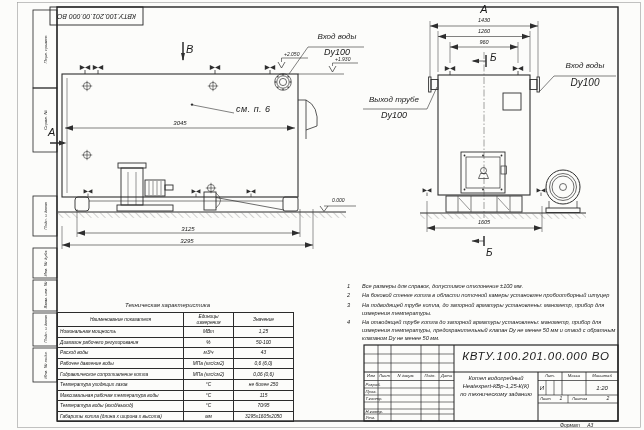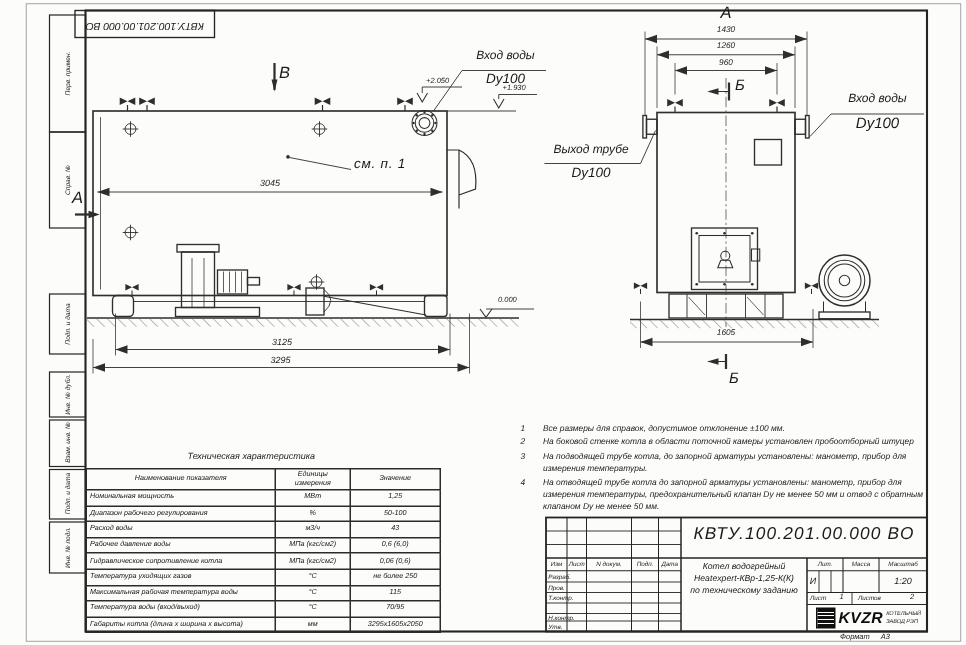--- a/index.html
+++ b/index.html
@@ -261,21 +261,21 @@
 <div class="vlabel" style="left:45px;top:263px">Инв. № дубл.</div>
 <div class="vlabel" style="left:45px;top:295px">Взам. инв. №</div>
 <div class="vlabel" style="left:45px;top:329px">Подп. и дата</div>
 <div class="vlabel" style="left:45px;top:365px">Инв. № подл.</div>
 
 <div class="lbl" style="left:186px;top:44px;font-size:11px">В</div>
 <div class="lbl c" style="left:308px;top:33px;width:58px;font-size:8px">Вход воды</div>
 <div class="lbl c" style="left:308px;top:48px;width:58px;font-size:9px">Dy100</div>
 <div class="lbl" style="left:284px;top:52px;font-size:5px">+2.050</div>
 <div class="lbl" style="left:335px;top:57px;font-size:5px">+1.930</div>
-<div class="lbl" style="left:236px;top:105px;font-size:9px;letter-spacing:0.5px">см. п. 1</div>
+<div class="lbl" style="left:236px;top:105px;font-size:9px;letter-spacing:0.5px">см. п. 6</div>
 <div class="lbl c" style="left:160px;top:120px;width:40px;font-size:6px">3045</div>
 <div class="lbl c" style="left:362px;top:96px;width:64px;font-size:8px">Выход трубе</div>
 <div class="lbl c" style="left:362px;top:111px;width:64px;font-size:9px">Dy100</div>
 <div class="lbl" style="left:48px;top:127px;font-size:11px">А</div>
 <div class="lbl" style="left:332px;top:198px;font-size:5px">0.000</div>
 <div class="lbl c" style="left:168px;top:226px;width:40px;font-size:6px">3125</div>
 <div class="lbl c" style="left:167px;top:238px;width:40px;font-size:6px">3295</div>
 
 <div class="lbl c" style="left:477px;top:4px;width:14px;font-size:11px">А</div>
 <div class="lbl c" style="left:464px;top:18px;width:40px;font-size:5.5px">1430</div>
@@ -378,23 +378,15 @@
 <div class="lbl" style="left:365.5px;top:415.5px;font-size:4.2px">Утв.</div>
 <div class="lbl c" style="left:538px;top:374px;width:24px;font-size:4.2px">Лит.</div>
 <div class="lbl c" style="left:562px;top:374px;width:24px;font-size:4.2px">Масса</div>
 <div class="lbl c" style="left:586px;top:374px;width:32px;font-size:4.2px">Масштаб</div>
 <div class="lbl c" style="left:538px;top:385px;width:8px;font-size:6px">И</div>
 <div class="lbl c" style="left:586px;top:385px;width:32px;font-size:6px">1:20</div>
 <div class="lbl" style="left:540px;top:396.5px;font-size:4.2px">Лист</div>
 <div class="lbl c" style="left:555px;top:396px;width:12px;font-size:5px">1</div>
 <div class="lbl" style="left:572px;top:396.5px;font-size:4.2px">Листов</div>
 <div class="lbl c" style="left:602px;top:396px;width:12px;font-size:5px">2</div>
-<div class="logo">
-  <div class="logomark"></div>
-  <div class="logotext">KVZR</div>
-  <div class="company">
-    <div>КОТЕЛЬНЫЙ</div>
-    <div>ЗАВОД РЭП</div>
-  </div>
+<div class="lbl" style="left:560px;top:422.5px;font-size:5px;word-spacing:6px">Формат А3</div>
+
 </div>
-<div class="lbl" style="left:560px;top:422.5px;font-size:5px;word-spacing:6px">Формат А3</div>
-
-</div>
 
 </body></html>

